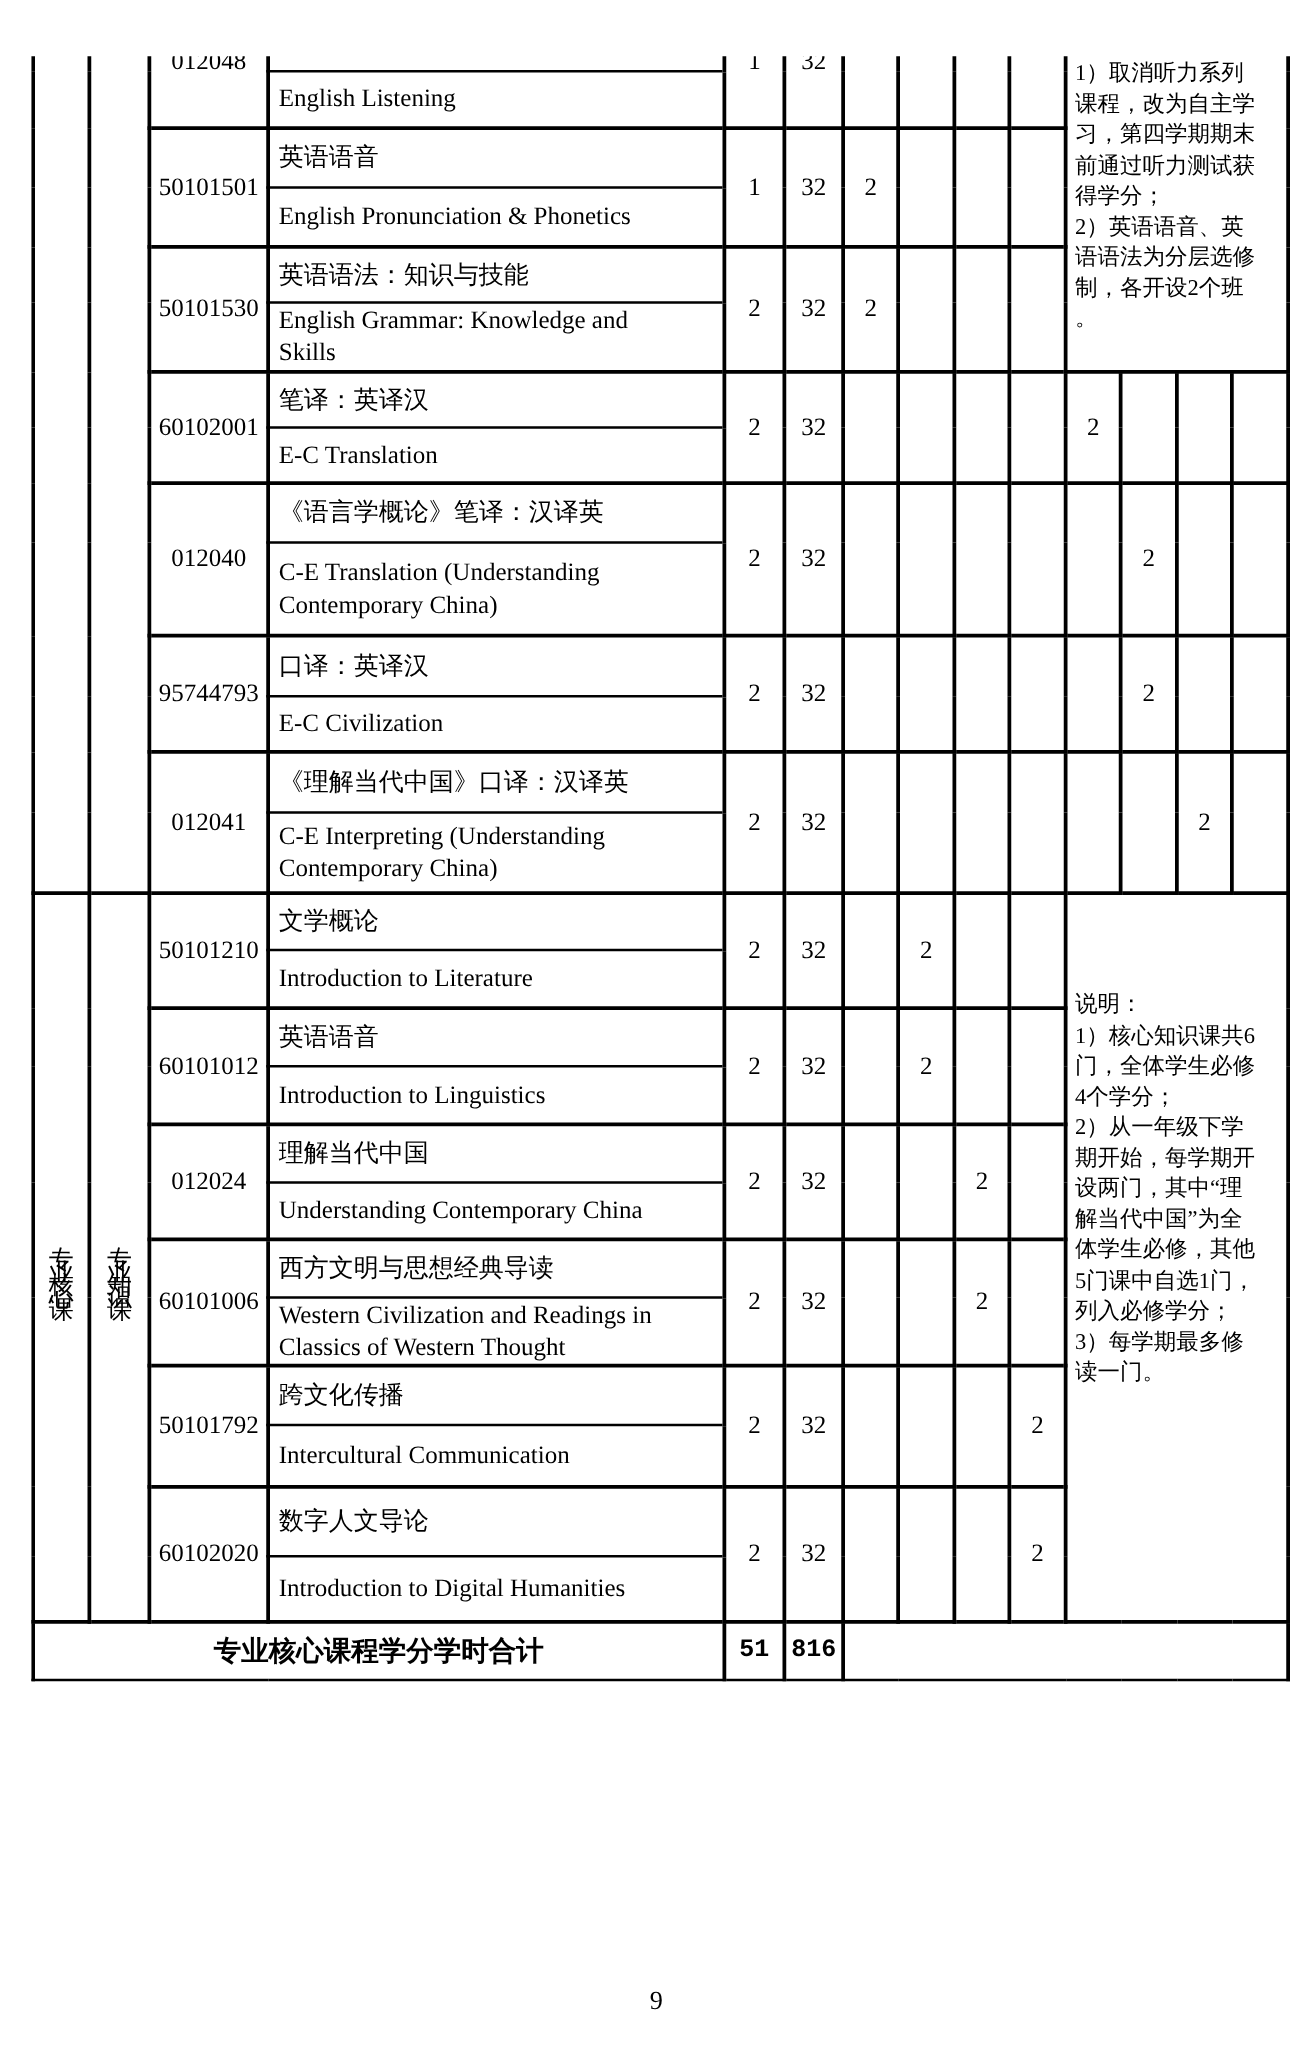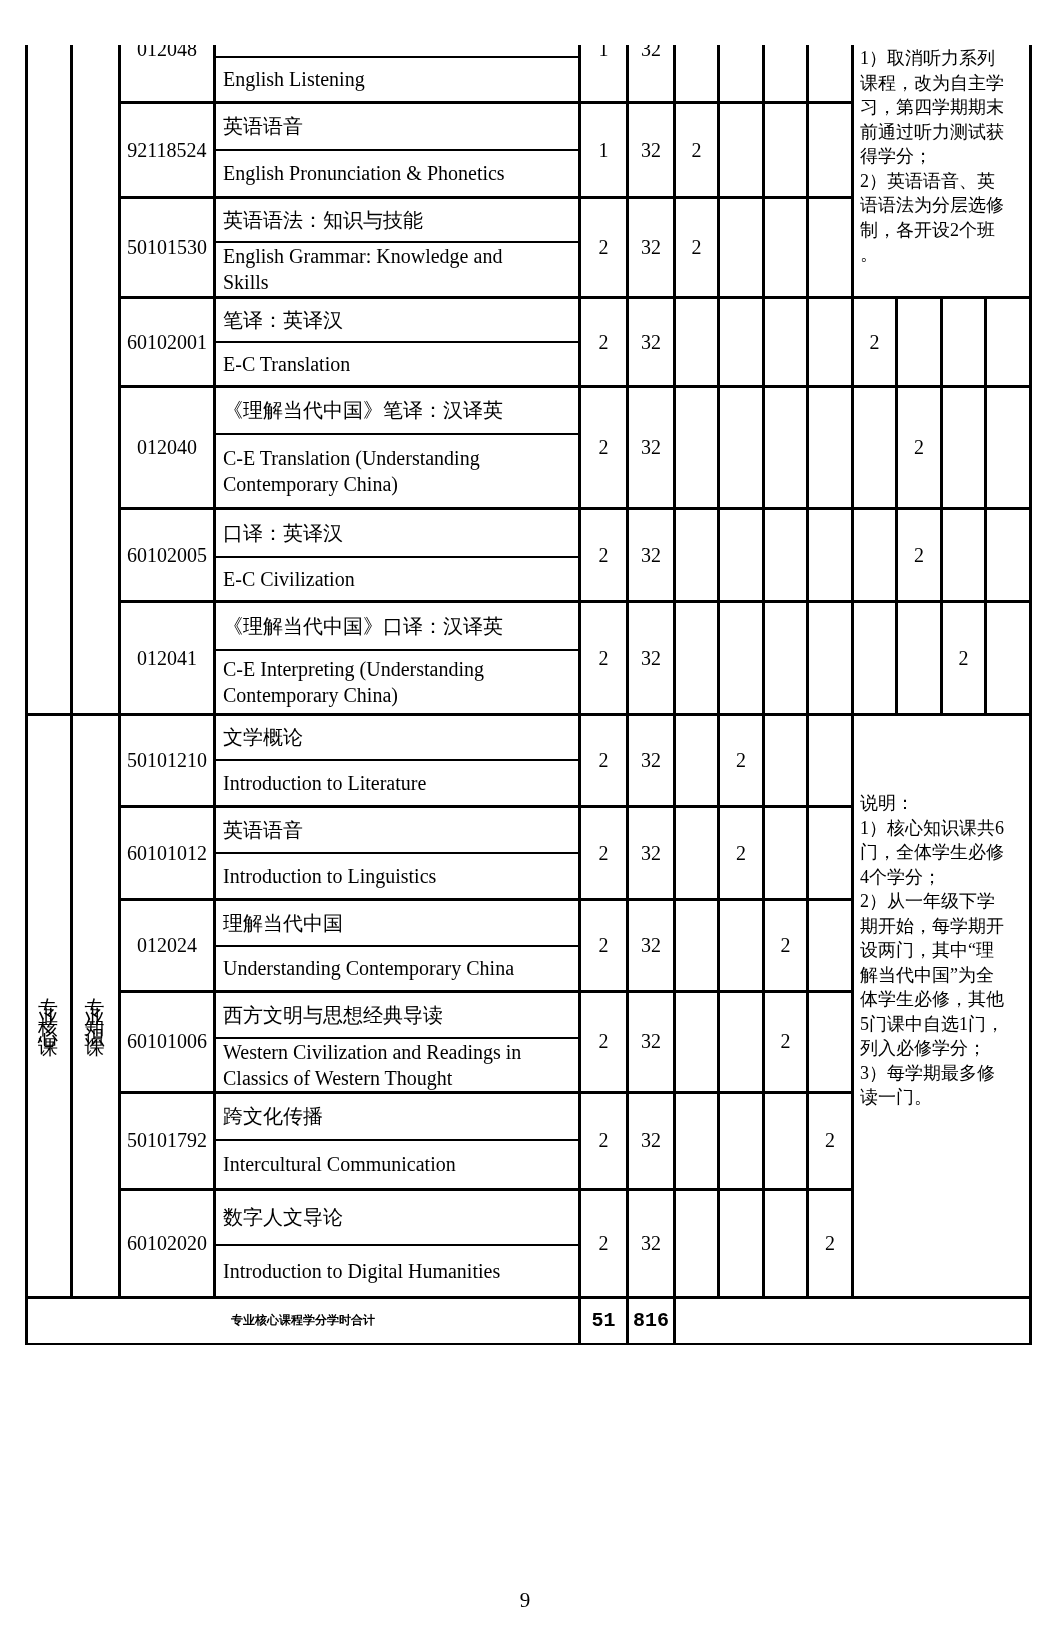--- a/index.html
+++ b/index.html
@@ -52,21 +52,21 @@
   .note2 { padding-top: 75px; }
   .vlabel {
     writing-mode: vertical-lr;
     text-orientation: upright;
     letter-spacing: 10px;
     font-size: 20px;
     margin: 0 auto;
   }
   td.total-label {
     font-weight: bold;
-    font-size: 12px;
+    font-size: 22px;
     text-align: center;
   }
   td.total-num { font-weight: bold; font-family: Liberation Mono, monospace; }
   .pagenum {
     position: absolute;
     top: 1588px; left: 0;
     width: 1050px;
     text-align: center;
     font-size: 21px;
   }
@@ -115,21 +115,21 @@
 语语法为分层选修
 制，各开设2个班
 。</div>
     </td>
   </tr>
   <tr style="height:46px">
           <td class="nm en">English Listening</td>
         </tr>
 
   <tr style="height:47px">
-    <td rowspan="2">92118524</td>
+    <td rowspan="2">50101501</td>
     <td class="nm ch">英语语音</td>
     <td rowspan="2">1</td>
     <td rowspan="2">32</td>
     <td rowspan="2">2</td>
     <td rowspan="2"></td>
     <td rowspan="2"></td>
     <td rowspan="2"></td>
   </tr>
   <tr style="height:48px">
           <td class="nm en">English Pronunciation &amp; Phonetics</td>
@@ -163,39 +163,39 @@
     <td rowspan="2"></td>
     <td rowspan="2"></td>
     <td rowspan="2"></td>
   </tr>
   <tr style="height:45px">
           <td class="nm en">E-C Translation</td>
         </tr>
 
   <tr style="height:47px">
     <td rowspan="2">012040</td>
-    <td class="nm ch">《理解当代中国》笔译：汉译英</td>
+    <td class="nm ch">《语言学概论》笔译：汉译英</td>
     <td rowspan="2">2</td>
     <td rowspan="2">32</td>
     <td rowspan="2"></td>
     <td rowspan="2"></td>
     <td rowspan="2"></td>
     <td rowspan="2"></td>
     <td rowspan="2"></td>
     <td rowspan="2">2</td>
     <td rowspan="2"></td>
     <td rowspan="2"></td>
   </tr>
   <tr style="height:75px">
           <td class="nm en">C-E Translation (Understanding
 Contemporary China)</td>
         </tr>
 
   <tr style="height:48px">
-    <td rowspan="2">60102005</td>
+    <td rowspan="2">95744793</td>
     <td class="nm ch">口译：英译汉</td>
     <td rowspan="2">2</td>
     <td rowspan="2">32</td>
     <td rowspan="2"></td>
     <td rowspan="2"></td>
     <td rowspan="2"></td>
     <td rowspan="2"></td>
     <td rowspan="2"></td>
     <td rowspan="2">2</td>
     <td rowspan="2"></td>

